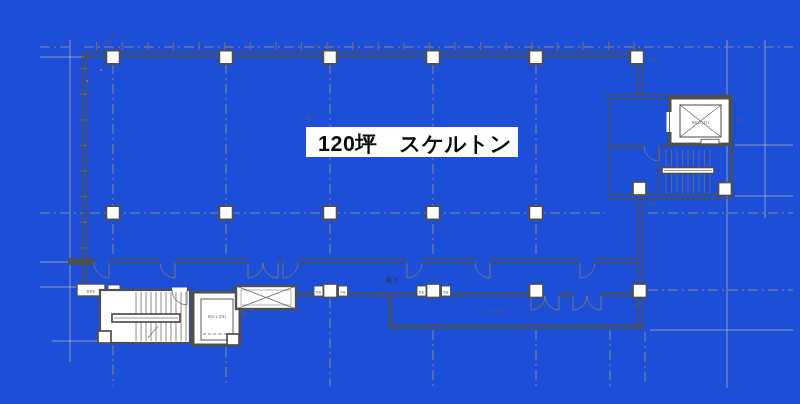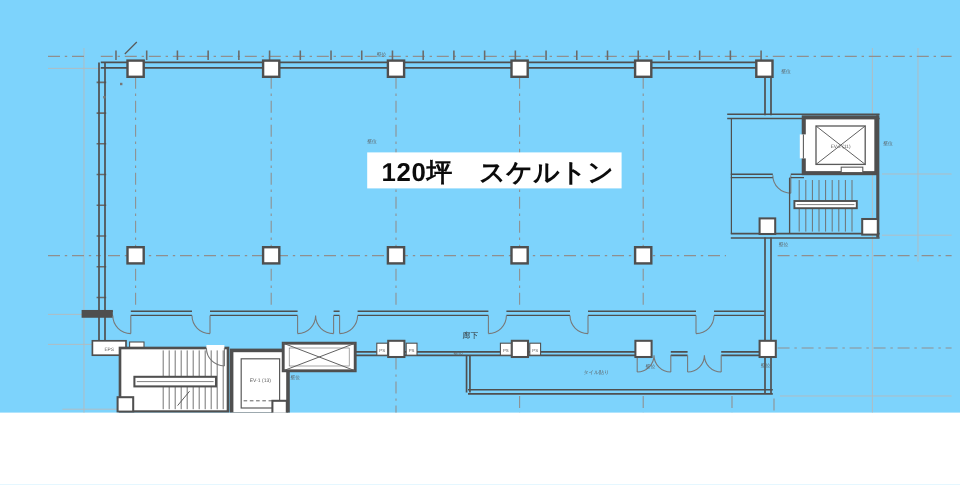--- a/index.html
+++ b/index.html
@@ -1,16 +1,16 @@
 <!DOCTYPE html>
 <html><head>
 <meta charset="utf-8">
 <style>
   html,body{margin:0;padding:0;background:#fff;}
-  .canvas{position:relative;width:800px;height:344px;background:#7dd3fc;overflow:hidden;
+  .canvas{position:relative;width:800px;height:404px;background:#1d4ed8;overflow:hidden;
           font-family:"Liberation Sans", sans-serif;text-align:right;}
   svg{position:absolute;left:0;top:0;}
   text{font-family:"Liberation Sans", sans-serif;}
   .main-label{font-weight:bold;fill:#0b0b0b;letter-spacing:0.5px;}
   .tiny{fill:#5a5a5a;}
   .small{fill:#2f2f2f;}
 </style>
 </head>
 <body>
 

